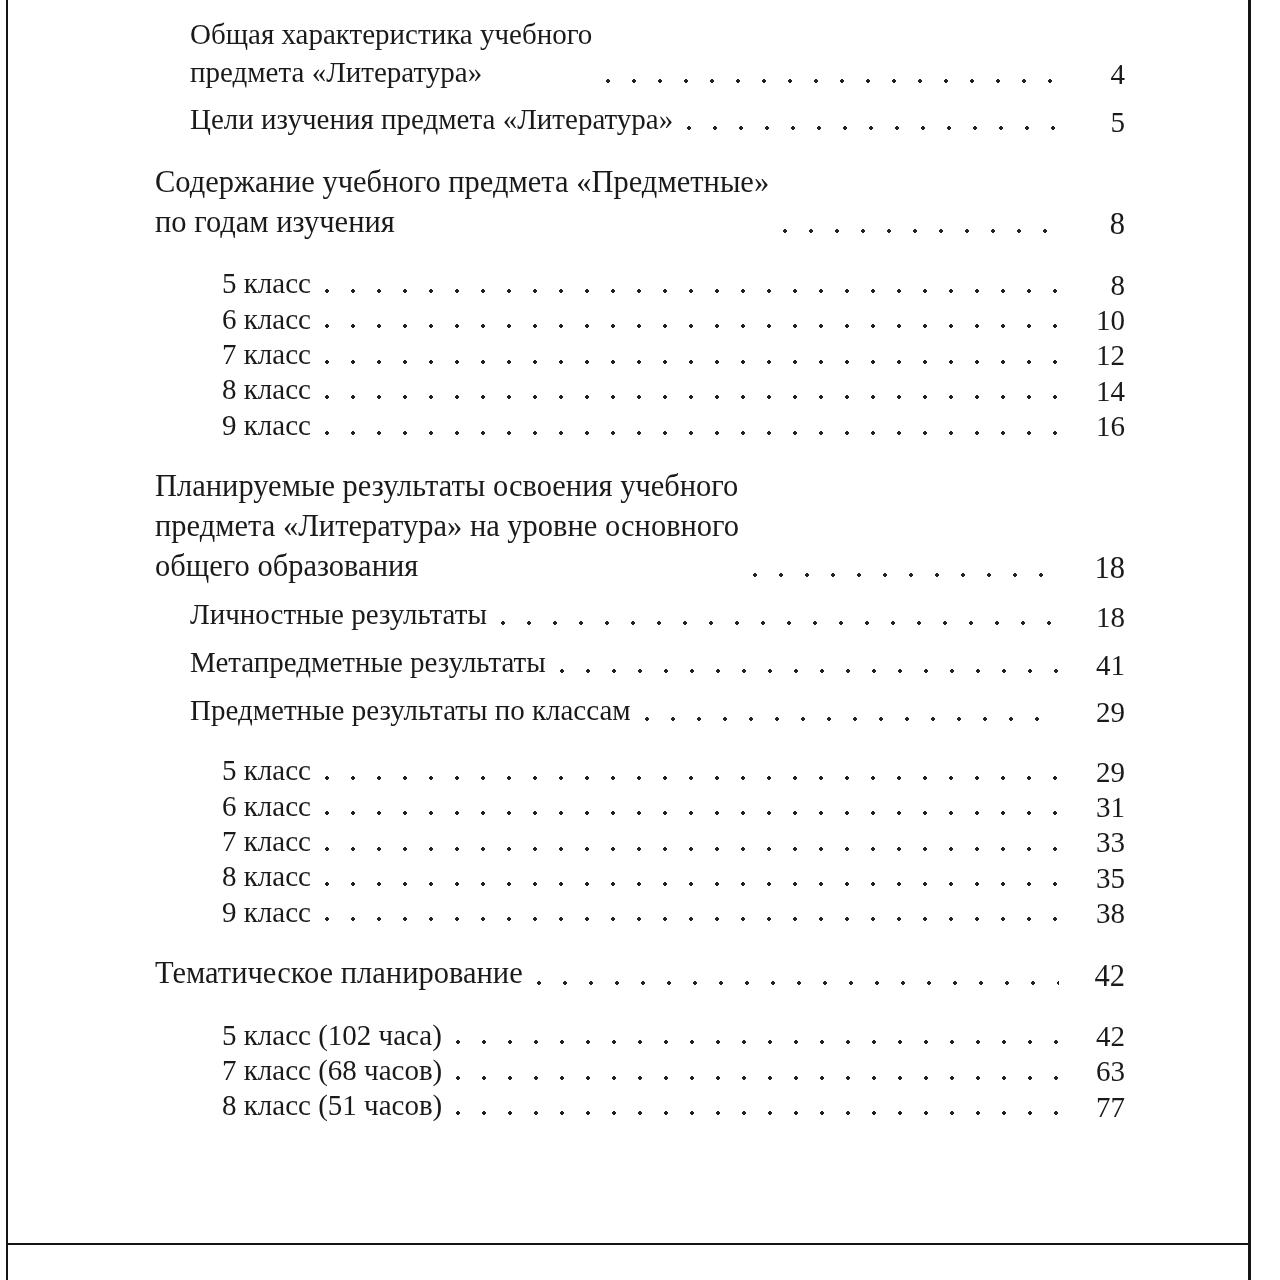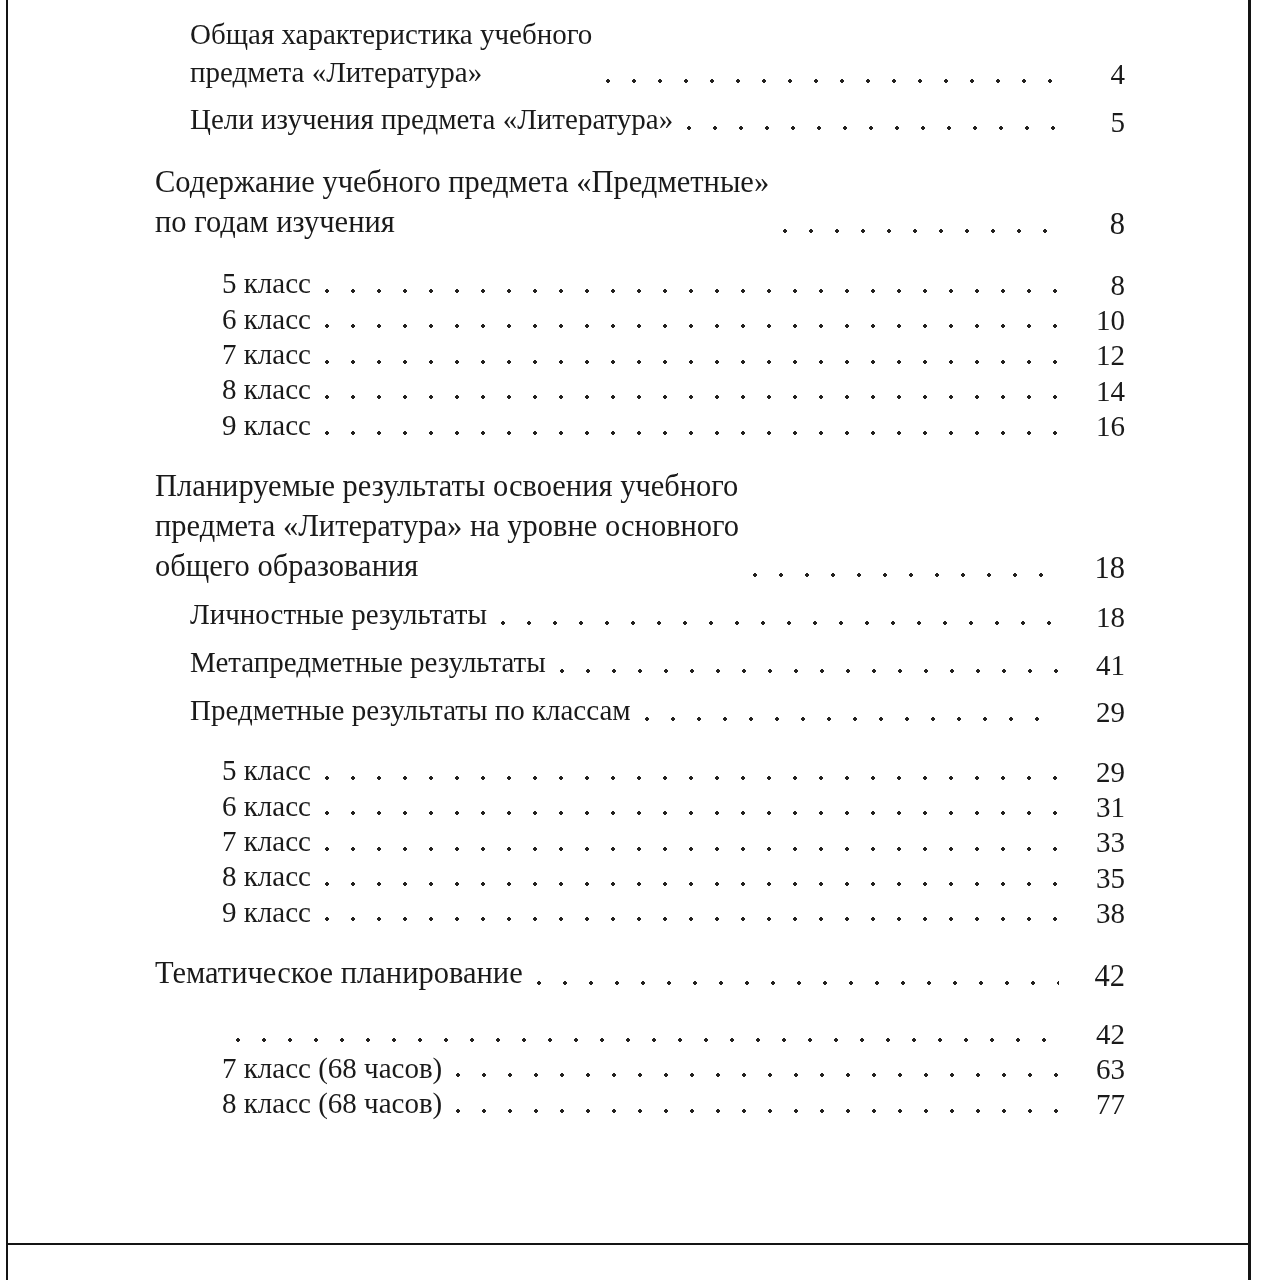--- a/index.html
+++ b/index.html
@@ -192,28 +192,29 @@
         <span class="title">9 класс</span>
         <span class="leader"></span>
         <span class="pageno">38</span>
       </div>
       <div class="entry lvl0 size-main gap-md">
         <span class="title">Тематическое планирование</span>
         <span class="leader"></span>
         <span class="pageno">42</span>
       </div>
       <div class="entry lvl2 size-tight gap-md tight">
+        <span class="title">5 класс (102 часа)</span>
         <span class="leader"></span>
         <span class="pageno">42</span>
       </div>
       <div class="entry lvl2 size-tight gap-none tight">
         <span class="title">7 класс (68 часов)</span>
         <span class="leader"></span>
         <span class="pageno">63</span>
       </div>
       <div class="entry lvl2 size-tight gap-none tight">
-        <span class="title">8 класс (68 часов)</span>
+        <span class="title">8 класс (51 часов)</span>
         <span class="leader"></span>
         <span class="pageno">77</span>
       </div>
     </div>
 
 </div>
 
 </body></html>

